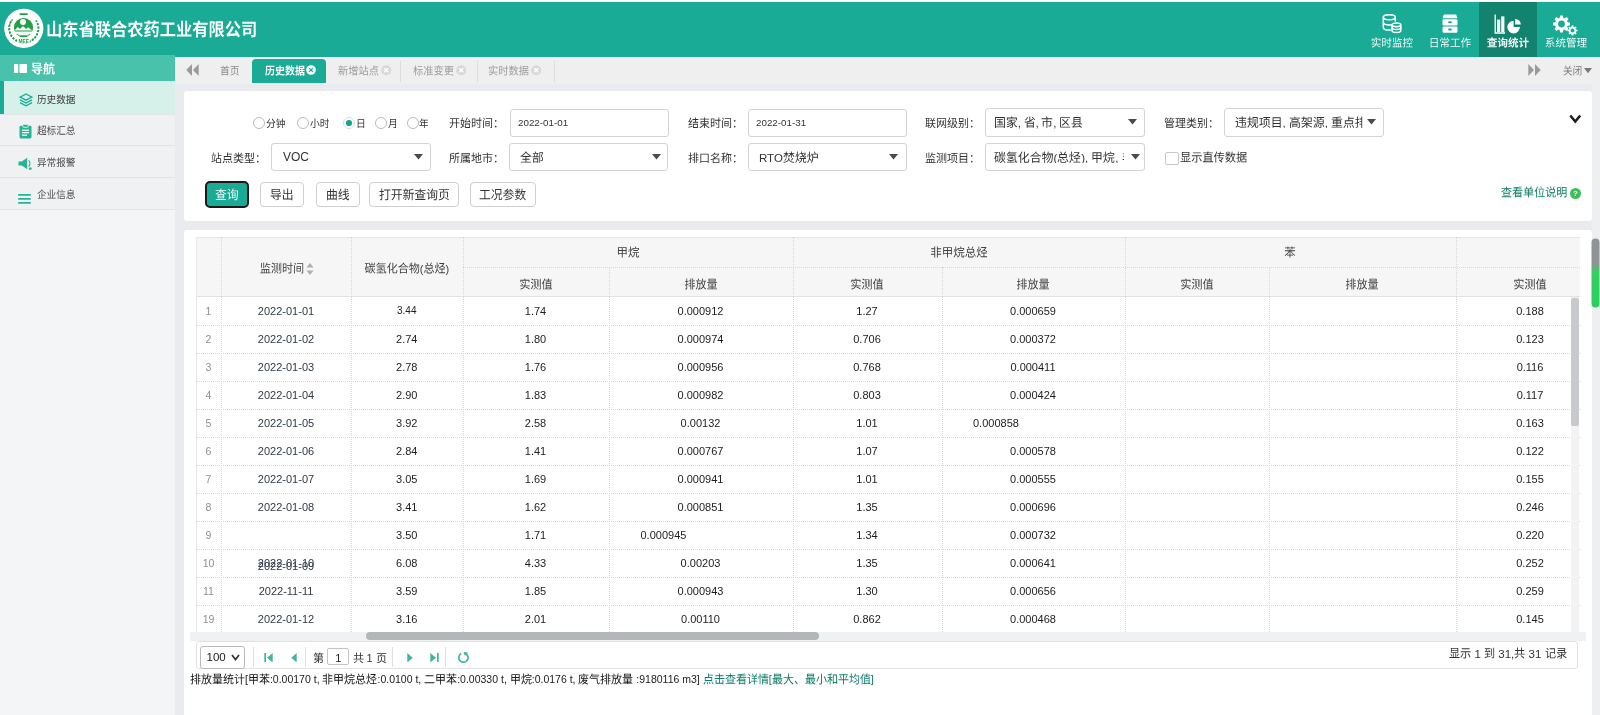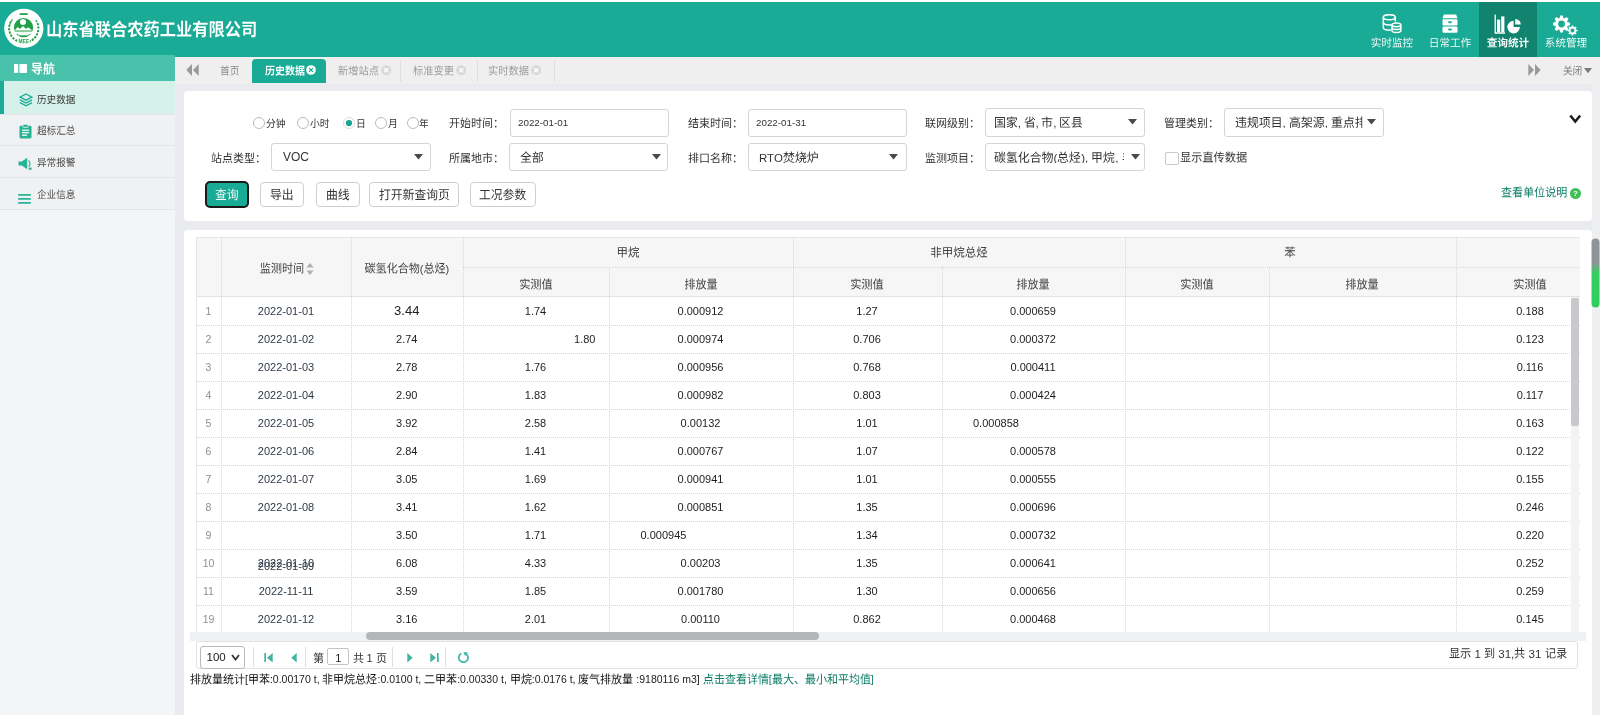--- a/index.html
+++ b/index.html
@@ -669,30 +669,30 @@
     </svg></div>
 <div class="ab flat" style="left:1362px;top:277.5px;transform:translateX(-50%)"><svg class="ck" style="width:33.30px;height:12.00px;vertical-align:-1.44px;fill:#3f3f3f;" viewBox="0 0 3000 1000" preserveAspectRatio="none">
       <g transform="translate(0,880) scale(1,-1)">
         <use href="#g91" x="0"></use>
         <use href="#g134" x="1000"></use>
         <use href="#g135" x="2000"></use>
       </g>
     </svg></div>
 <div class="ab" style="left:196px;top:305px;width:25px;text-align:center;font-size:10.5px;color:#8f8f8f;line-height:12px">1</div>
 <div class="ab" style="left:221px;top:305px;width:130px;text-align:center;font-size:11px;color:#2e3a46;line-height:12px">2022-01-01</div>
-<div class="ab" style="left:346.75px;top:305px;width:120px;text-align:center;font-size:13px;color:#1d1d1d;line-height:12px">3.44</div>
+<div class="ab" style="left:346.75px;top:305px;width:120px;text-align:center;font-size:10px;color:#1d1d1d;line-height:12px">3.44</div>
 <div class="ab" style="left:475.5px;top:305px;width:120px;text-align:center;font-size:11px;color:#1d1d1d;line-height:12px">1.74</div>
 <div class="ab" style="left:640.5px;top:305px;width:120px;text-align:center;font-size:11px;color:#1d1d1d;line-height:12px">0.000912</div>
 <div class="ab" style="left:807px;top:305px;width:120px;text-align:center;font-size:11px;color:#1d1d1d;line-height:12px">1.27</div>
 <div class="ab" style="left:973px;top:305px;width:120px;text-align:center;font-size:11px;color:#1d1d1d;line-height:12px">0.000659</div>
 <div class="ab" style="left:1470px;top:305px;width:120px;text-align:center;font-size:11px;color:#1d1d1d;line-height:12px">0.188</div>
 <div class="ab" style="left:196px;top:333px;width:25px;text-align:center;font-size:10.5px;color:#8f8f8f;line-height:12px">2</div>
 <div class="ab" style="left:221px;top:333px;width:130px;text-align:center;font-size:11px;color:#2e3a46;line-height:12px">2022-01-02</div>
 <div class="ab" style="left:346.75px;top:333px;width:120px;text-align:center;font-size:11px;color:#1d1d1d;line-height:12px">2.74</div>
-<div class="ab" style="left:475.5px;top:333px;width:120px;text-align:right;font-size:11px;color:#1d1d1d;line-height:12px">1.80</div>
+<div class="ab" style="left:475.5px;top:333px;width:120px;text-align:center;font-size:11px;color:#1d1d1d;line-height:12px">1.80</div>
 <div class="ab" style="left:640.5px;top:333px;width:120px;text-align:center;font-size:11px;color:#1d1d1d;line-height:12px">0.000974</div>
 <div class="ab" style="left:807px;top:333px;width:120px;text-align:center;font-size:11px;color:#1d1d1d;line-height:12px">0.706</div>
 <div class="ab" style="left:973px;top:333px;width:120px;text-align:center;font-size:11px;color:#1d1d1d;line-height:12px">0.000372</div>
 <div class="ab" style="left:1470px;top:333px;width:120px;text-align:center;font-size:11px;color:#1d1d1d;line-height:12px">0.123</div>
 <div class="ab" style="left:196px;top:361px;width:25px;text-align:center;font-size:10.5px;color:#8f8f8f;line-height:12px">3</div>
 <div class="ab" style="left:221px;top:361px;width:130px;text-align:center;font-size:11px;color:#2e3a46;line-height:12px">2022-01-03</div>
 <div class="ab" style="left:346.75px;top:361px;width:120px;text-align:center;font-size:11px;color:#1d1d1d;line-height:12px">2.78</div>
 <div class="ab" style="left:475.5px;top:361px;width:120px;text-align:center;font-size:11px;color:#1d1d1d;line-height:12px">1.76</div>
 <div class="ab" style="left:640.5px;top:361px;width:120px;text-align:center;font-size:11px;color:#1d1d1d;line-height:12px">0.000956</div>
 <div class="ab" style="left:807px;top:361px;width:120px;text-align:center;font-size:11px;color:#1d1d1d;line-height:12px">0.768</div>
@@ -751,21 +751,21 @@
 <div class="ab" style="left:346.75px;top:557px;width:120px;text-align:center;font-size:11px;color:#1d1d1d;line-height:12px">6.08</div>
 <div class="ab" style="left:475.5px;top:557px;width:120px;text-align:center;font-size:11px;color:#1d1d1d;line-height:12px">4.33</div>
 <div class="ab" style="left:640.5px;top:557px;width:120px;text-align:center;font-size:11px;color:#1d1d1d;line-height:12px">0.00203</div>
 <div class="ab" style="left:807px;top:557px;width:120px;text-align:center;font-size:11px;color:#1d1d1d;line-height:12px">1.35</div>
 <div class="ab" style="left:973px;top:557px;width:120px;text-align:center;font-size:11px;color:#1d1d1d;line-height:12px">0.000641</div>
 <div class="ab" style="left:1470px;top:557px;width:120px;text-align:center;font-size:11px;color:#1d1d1d;line-height:12px">0.252</div>
 <div class="ab" style="left:196px;top:585px;width:25px;text-align:center;font-size:10.5px;color:#8f8f8f;line-height:12px">11</div>
 <div class="ab" style="left:221px;top:585px;width:130px;text-align:center;font-size:11px;color:#2e3a46;line-height:12px">2022-11-11</div>
 <div class="ab" style="left:346.75px;top:585px;width:120px;text-align:center;font-size:11px;color:#1d1d1d;line-height:12px">3.59</div>
 <div class="ab" style="left:475.5px;top:585px;width:120px;text-align:center;font-size:11px;color:#1d1d1d;line-height:12px">1.85</div>
-<div class="ab" style="left:640.5px;top:585px;width:120px;text-align:center;font-size:11px;color:#1d1d1d;line-height:12px">0.001780</div>
+<div class="ab" style="left:640.5px;top:585px;width:120px;text-align:center;font-size:11px;color:#1d1d1d;line-height:12px">0.000943</div>
 <div class="ab" style="left:807px;top:585px;width:120px;text-align:center;font-size:11px;color:#1d1d1d;line-height:12px">1.30</div>
 <div class="ab" style="left:973px;top:585px;width:120px;text-align:center;font-size:11px;color:#1d1d1d;line-height:12px">0.000656</div>
 <div class="ab" style="left:1470px;top:585px;width:120px;text-align:center;font-size:11px;color:#1d1d1d;line-height:12px">0.259</div>
 <div class="ab" style="left:196px;top:613px;width:25px;text-align:center;font-size:10.5px;color:#8f8f8f;line-height:12px">19</div>
 <div class="ab" style="left:221px;top:613px;width:130px;text-align:center;font-size:11px;color:#2e3a46;line-height:12px">2022-01-12</div>
 <div class="ab" style="left:346.75px;top:613px;width:120px;text-align:center;font-size:11px;color:#1d1d1d;line-height:12px">3.16</div>
 <div class="ab" style="left:475.5px;top:613px;width:120px;text-align:center;font-size:11px;color:#1d1d1d;line-height:12px">2.01</div>
 <div class="ab" style="left:640.5px;top:613px;width:120px;text-align:center;font-size:11px;color:#1d1d1d;line-height:12px">0.00110</div>
 <div class="ab" style="left:807px;top:613px;width:120px;text-align:center;font-size:11px;color:#1d1d1d;line-height:12px">0.862</div>
 <div class="ab" style="left:973px;top:613px;width:120px;text-align:center;font-size:11px;color:#1d1d1d;line-height:12px">0.000468</div>

